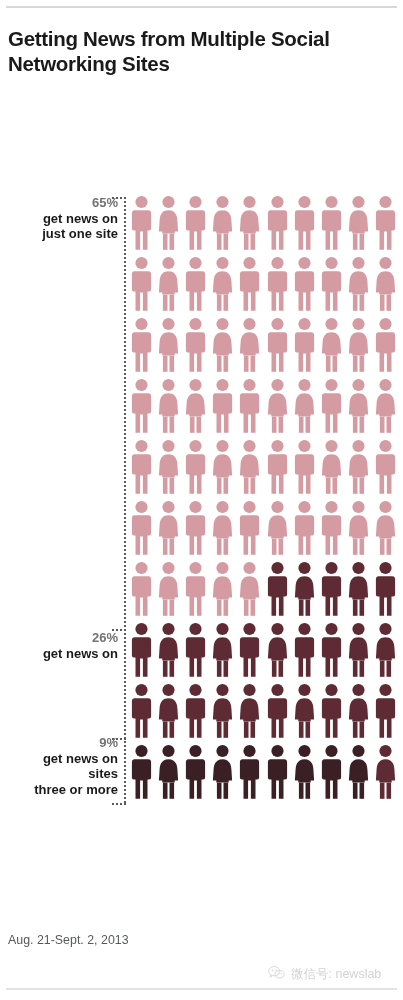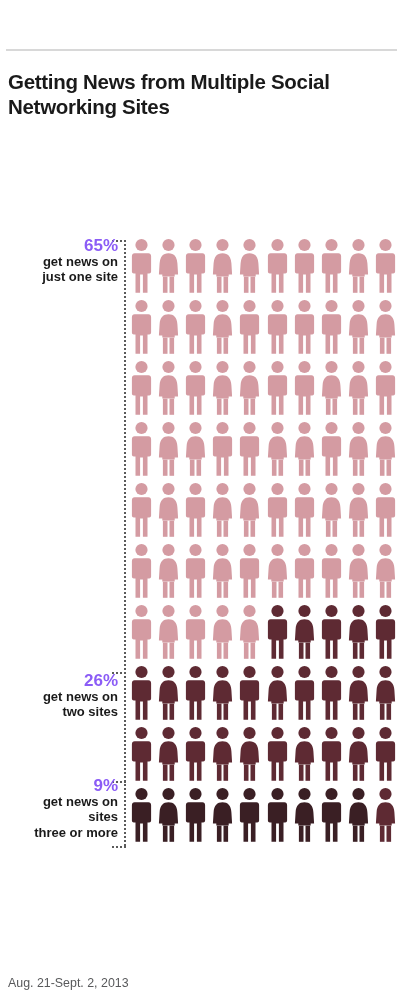--- a/index.html
+++ b/index.html
@@ -14,21 +14,20 @@
     font-family: "Liberation Sans", sans-serif;
     color: #231f20;
     overflow: hidden;
   }
 
   #page {
     position: relative;
     width: 403px;
     height: 893px;
     background: #ffffff;
-    margin-top: 43px;
   }
 
   .top-rule {
     position: absolute;
     left: 6px;
     top: 6px;
     width: 391px;
     height: 2px;
     background: #d8d8d8;
   }
@@ -93,23 +92,23 @@
 
   
   .glabel {
     position: absolute;
     right: 285px;
     width: 118px;
     text-align: right;
     line-height: 15.5px;
   }
   .glabel .pct {
-    font-size: 17px;
+    font-size: 13px;
     font-weight: bold;
-    color: #8b5cf6;
+    color: #737373;
   }
   .glabel .desc {
     font-size: 13px;
     font-weight: bold;
     color: #1a1a1a;
   }
 
   
   .grid {
     position: absolute;
@@ -187,21 +186,20 @@
       </div>
     <div id="group-labels">
         <div class="glabel" style="top: 0px;">
           <div class="pct">65%</div>
           <div class="desc">get news on</div>
           <div class="desc">just one site</div>
         </div>
         <div class="glabel" style="top: 435px;">
           <div class="pct">26%</div>
           <div class="desc">get news on</div>
-          <div class="desc">two sites</div>
         </div>
         <div class="glabel" style="top: 540px;">
           <div class="pct">9%</div>
           <div class="desc">get news on</div>
           <div class="desc">sites</div>
           <div class="desc">three or more</div>
         </div>
       </div>
     <div class="grid" id="grid">
         <div class="prow">

